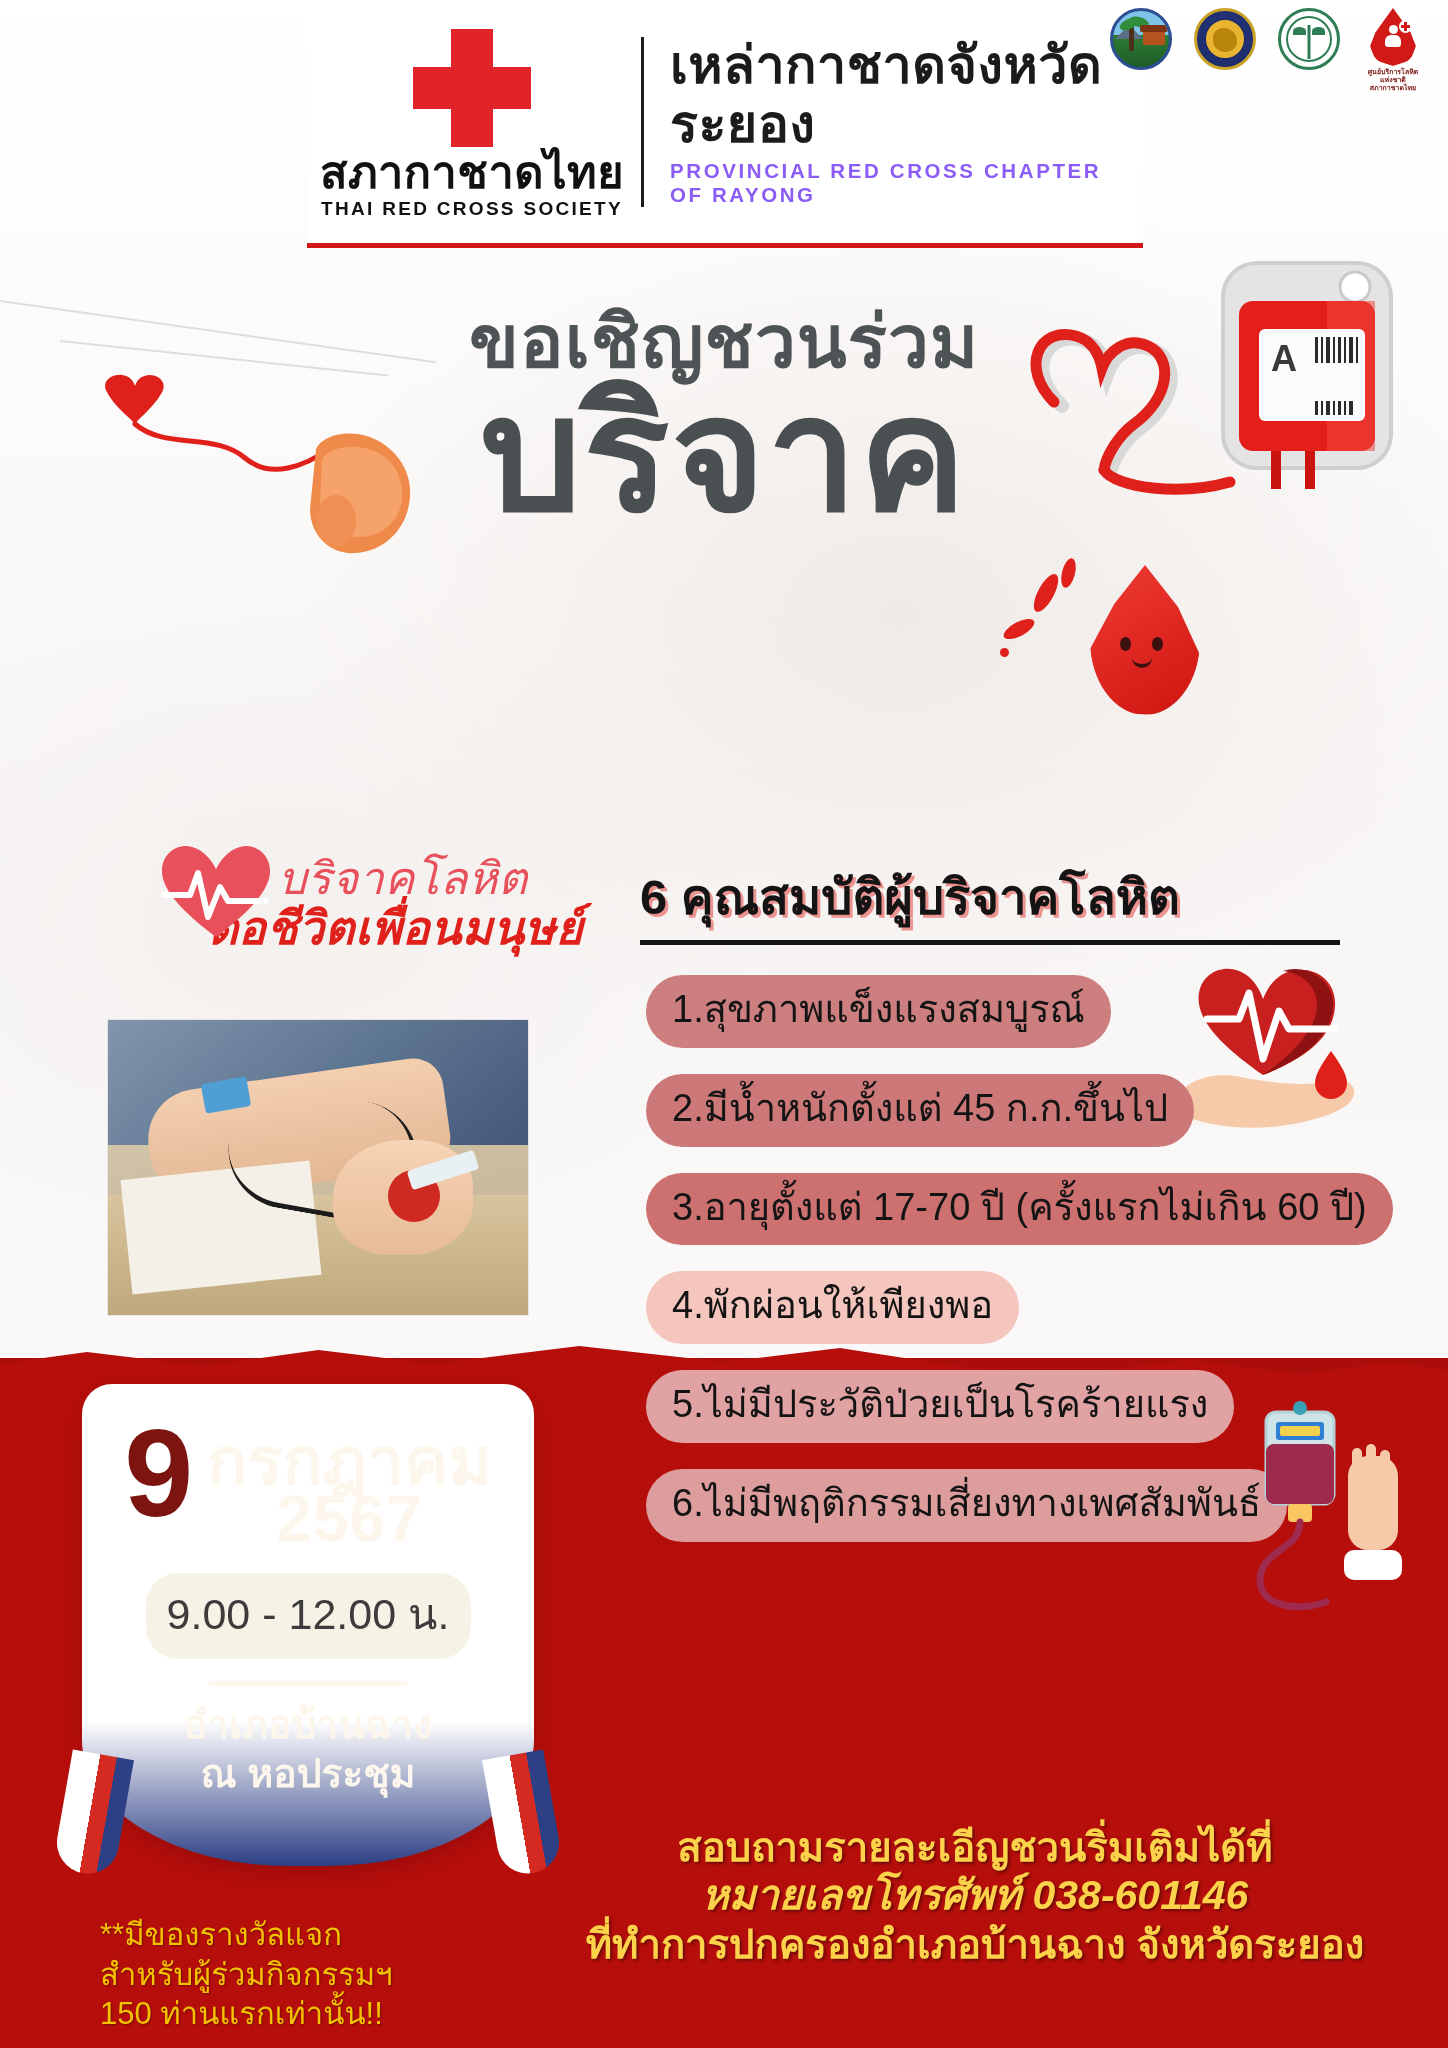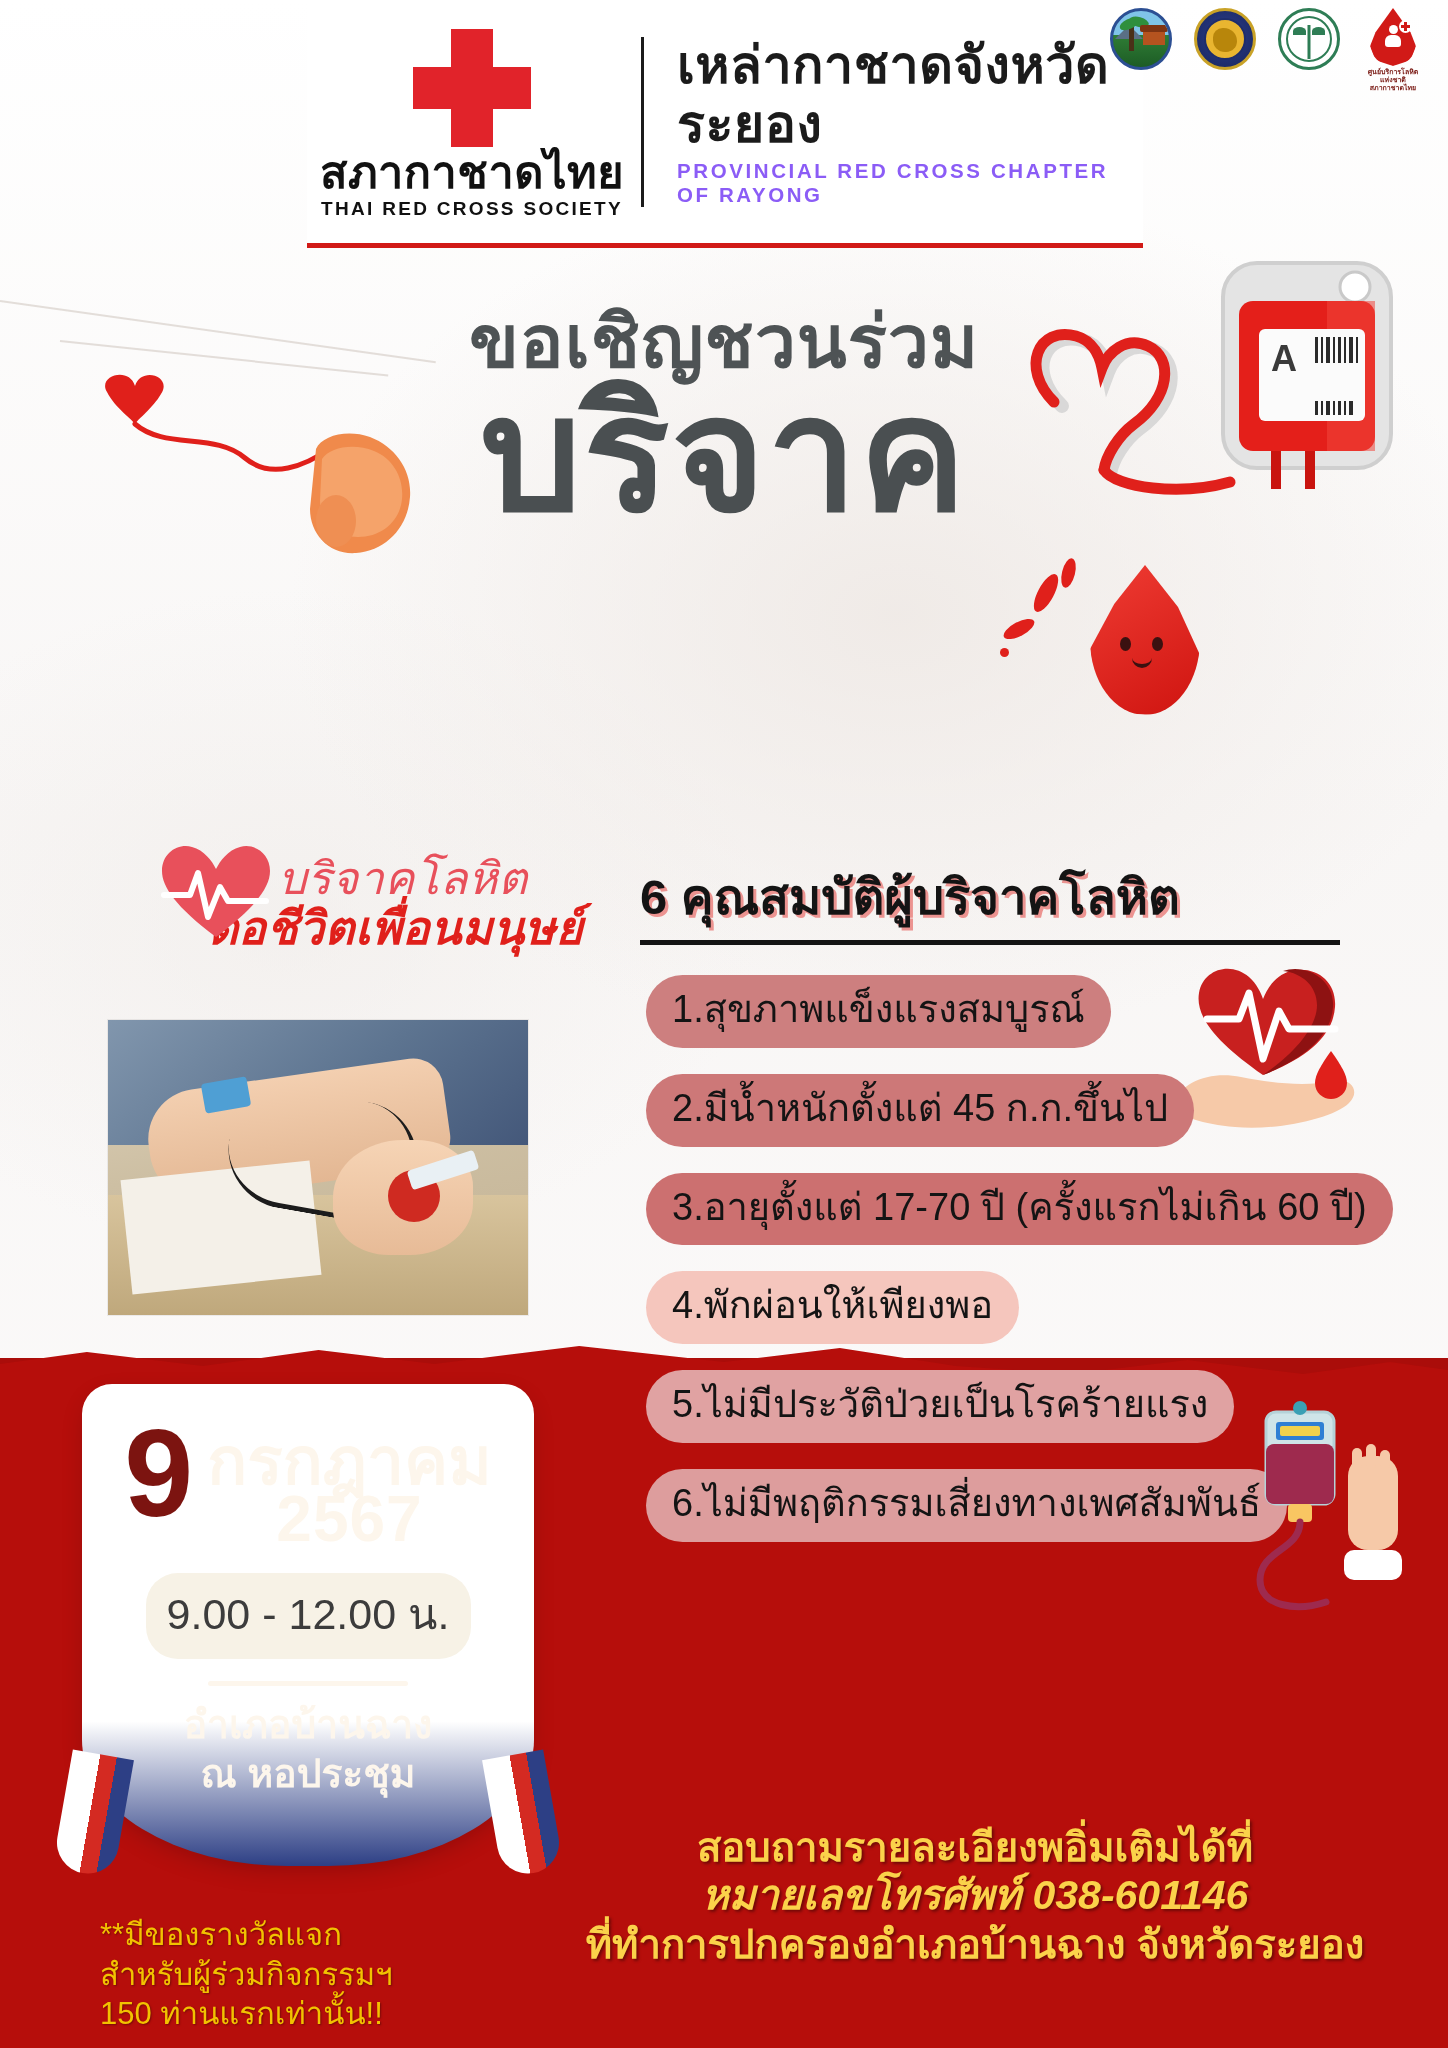--- a/index.html
+++ b/index.html
@@ -45,21 +45,21 @@
   .redcross{
     width:118px; height:118px; position:relative;
   }
   .redcross .v{ position:absolute; left:38px; top:0; width:42px; height:118px; background:#e1232a; }
   .redcross .h{ position:absolute; left:0; top:38px; width:118px; height:42px; background:#e1232a; }
   .trc-th{ font-size:45px; font-weight:bold; color:#111; letter-spacing:.5px; line-height:1.05; margin-top:2px;}
   .trc-en{ font-size:19px; font-weight:bold; color:#111; letter-spacing:2.3px; margin-top:1px;}
 
   .hdr-div{ width:3px; height:170px; background:#1b1b1b; margin:0 20px 0 4px;}
 
-  .hdr-right{ flex:1; padding-left:6px;margin-left:7px; }
+  .hdr-right{ flex:1; padding-left:6px; }
   .prov-th{ font-size:52px; font-weight:bold; color:#1b1b1b; letter-spacing:.5px; line-height:1.12;}
   .prov-en{ font-size:20.5px; font-weight:bold; color:#8b5cf6; letter-spacing:2.6px; margin-top:6px;}
 
   
   .logo-strip{ position:absolute; right:24px; top:8px; display:flex; gap:22px; align-items:flex-start; z-index:6;}
   .logo{ width:62px; }
   .logo-img{ width:62px; height:62px; border-radius:50%; position:relative; overflow:hidden;}
   .logo-cap{ font-size:7px; color:#7a1a14; text-align:center; line-height:1.15; margin-top:2px; font-weight:bold;}
 
   
@@ -450,18 +450,18 @@
     </div>
   </div>
 
   <div class="note">
     <div>**มีของรางวัลแจก</div>
     <div>สำหรับผู้ร่วมกิจกรรมฯ</div>
     <div>150 ท่านแรกเท่านั้น!!</div>
   </div>
 
   <div class="contact">
-    <div class="c1">สอบถามรายละเอียงพอิ่มเติมได้ที่</div>
+    <div class="c1">สอบถามรายละเอีญชวนริ่มเติมได้ที่</div>
     <div class="c2">หมายเลขโทรศัพท์ 038-601146</div>
     <div class="c3">ที่ทำการปกครองอำเภอบ้านฉาง จังหวัดระยอง</div>
   </div>
 
 </div>
 
 </body></html>

